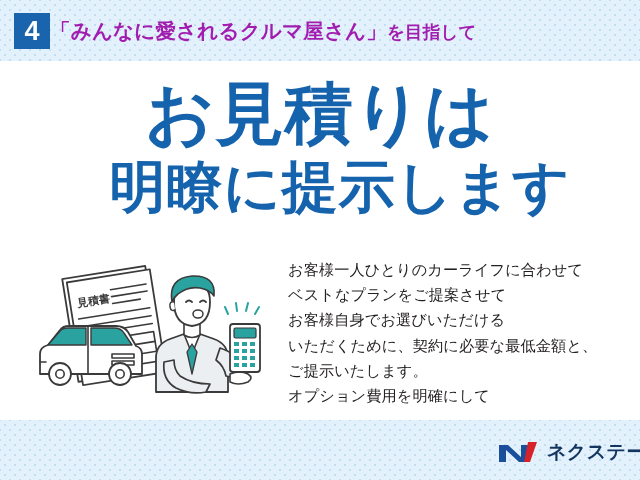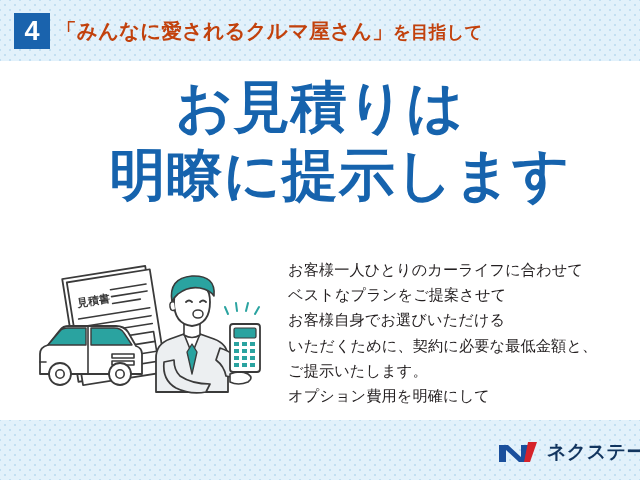--- a/index.html
+++ b/index.html
@@ -59,22 +59,22 @@
     background: #1a63ad;
     color: #ffffff;
     font-size: 27px;
     font-weight: bold;
     line-height: 36px;
     text-align: center;
     letter-spacing: 0;
     flex: 0 0 auto;
   }
   .header-title {
-    margin-left: 6px;
-    color: #c2410c;
+    margin-left: 0;
+    color: #a21caf;
     font-weight: bold;
     white-space: nowrap;
     letter-spacing: 0.2px;
   }
   .header-title .quoted {
     font-size: 20.5px;
   }
   .header-title .tail {
     font-size: 17.5px;
   }
@@ -86,21 +86,21 @@
     left: 0;
     width: 640px;
     text-align: center;
     color: #1663ad;
     font-weight: bold;
     letter-spacing: 1px;
     line-height: 1.03;
   }
   .headline .line1 {
     display: block;
-    font-size: 56px;
+    font-size: 68px;
   }
   .headline .line2 {
     display: block;
     font-size: 56px;
     margin-top: 10px;
     margin-left: 40px;
   }
 
   
   .body-copy {

